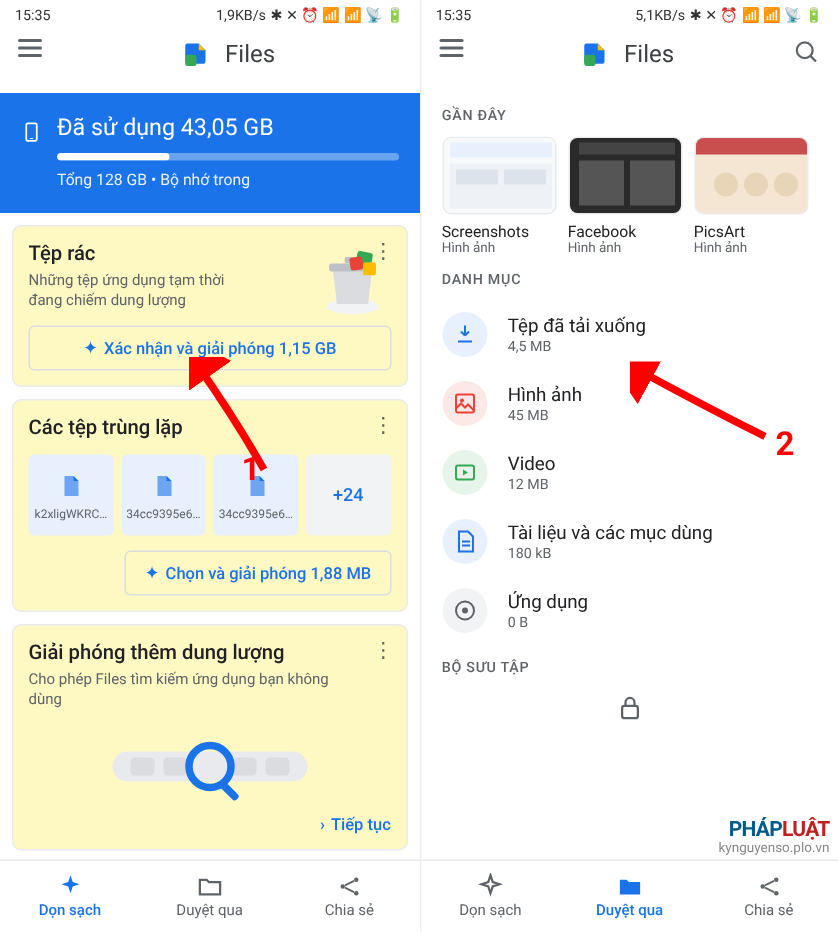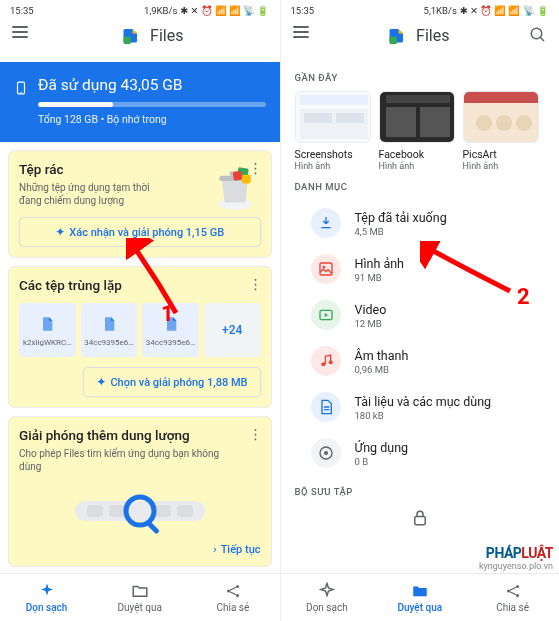--- a/index.html
+++ b/index.html
@@ -50,21 +50,21 @@
   .nav-item.active .nav-label { color: #1a73e8; font-weight: 500; }
 
   
   .section-label { font-size: 9.5px; color: #5f6368; font-weight: 500; letter-spacing: 0.5px; padding: 10px 14px 8px 14px; }
   .recent-row { display: flex; gap: 8px; padding: 0 14px; overflow: hidden; }
   .recent-item { width: 76px; flex-shrink: 0; }
   .recent-thumb { width: 76px; height: 52px; border-radius: 6px; border: 1px solid #e8eaed; background: #f8f9fa; overflow: hidden; display: flex; align-items: center; justify-content: center; }
   .recent-name { font-size: 10.5px; color: #202124; margin-top: 5px; }
   .recent-type { font-size: 9px; color: #5f6368; }
 
-  .cat-item { display: flex; align-items: center; gap: 14px; padding: 8px 30px; }
+  .cat-item { display: flex; align-items: center; gap: 14px; padding: 8px 14px; }
   .cat-icon { width: 30px; height: 30px; border-radius: 50%; display: flex; align-items: center; justify-content: center; flex-shrink: 0; }
   .cat-name { font-size: 12.5px; color: #202124; }
   .cat-size { font-size: 9.5px; color: #5f6368; margin-top: 1px; }
 
   
   .arrow { position: absolute; pointer-events: none; z-index: 100; }
   .arrow-label { position: absolute; color: #ff0000; font-size: 22px; font-weight: 700; z-index: 100; pointer-events: none; }
   .watermark { position: absolute; right: 6px; bottom: 50px; text-align: right; z-index: 50; pointer-events: none; }
   .watermark .w1 { font-size: 14px; font-weight: 700; color: #c02020; letter-spacing: -0.5px; }
   .watermark .w1 span { color: #005a8b; }
@@ -304,46 +304,33 @@
     <div class="cat-item">
       <div class="cat-icon" style="background:#fce8e6">
           <svg width="16" height="16" viewBox="0 0 24 24">
             <rect x="3" y="3" width="18" height="18" rx="2" fill="none" stroke="#ea4335" stroke-width="2"></rect>
             <circle cx="9" cy="9" r="2" fill="#ea4335"></circle>
             <path d="M3 17l5-5 4 4 3-3 6 6" stroke="#ea4335" stroke-width="2" fill="none"></path>
           </svg>
         </div>
       <div>
           <div class="cat-name">Hình ảnh</div>
-          <div class="cat-size">91 MB</div>
+          <div class="cat-size">45 MB</div>
         </div>
     </div>
     <div class="cat-item">
       <div class="cat-icon" style="background:#e6f4ea">
           <svg width="16" height="16" viewBox="0 0 24 24">
             <rect x="3" y="5" width="18" height="14" rx="2" fill="none" stroke="#34a853" stroke-width="2"></rect>
             <path d="M10 9v6l5-3z" fill="#34a853"></path>
           </svg>
         </div>
       <div>
           <div class="cat-name">Video</div>
           <div class="cat-size">12 MB</div>
-        </div>
-    </div>
-    <div class="cat-item">
-      <div class="cat-icon" style="background:#fce8e6">
-          <svg width="16" height="16" viewBox="0 0 24 24">
-            <circle cx="8" cy="17" r="3" fill="#ea4335"></circle>
-            <path d="M11 17V5l8-2v11" stroke="#ea4335" stroke-width="2" fill="none"></path>
-            <circle cx="19" cy="14" r="3" fill="#ea4335"></circle>
-          </svg>
-        </div>
-      <div>
-          <div class="cat-name">Âm thanh</div>
-          <div class="cat-size">0,96 MB</div>
         </div>
     </div>
     <div class="cat-item">
       <div class="cat-icon" style="background:#e8f0fe">
           <svg width="16" height="16" viewBox="0 0 24 24">
             <path d="M6 2h9l5 5v15H6z" fill="none" stroke="#1a73e8" stroke-width="2"></path>
             <path d="M9 12h8M9 16h8" stroke="#1a73e8" stroke-width="2"></path>
           </svg>
         </div>
       <div>

